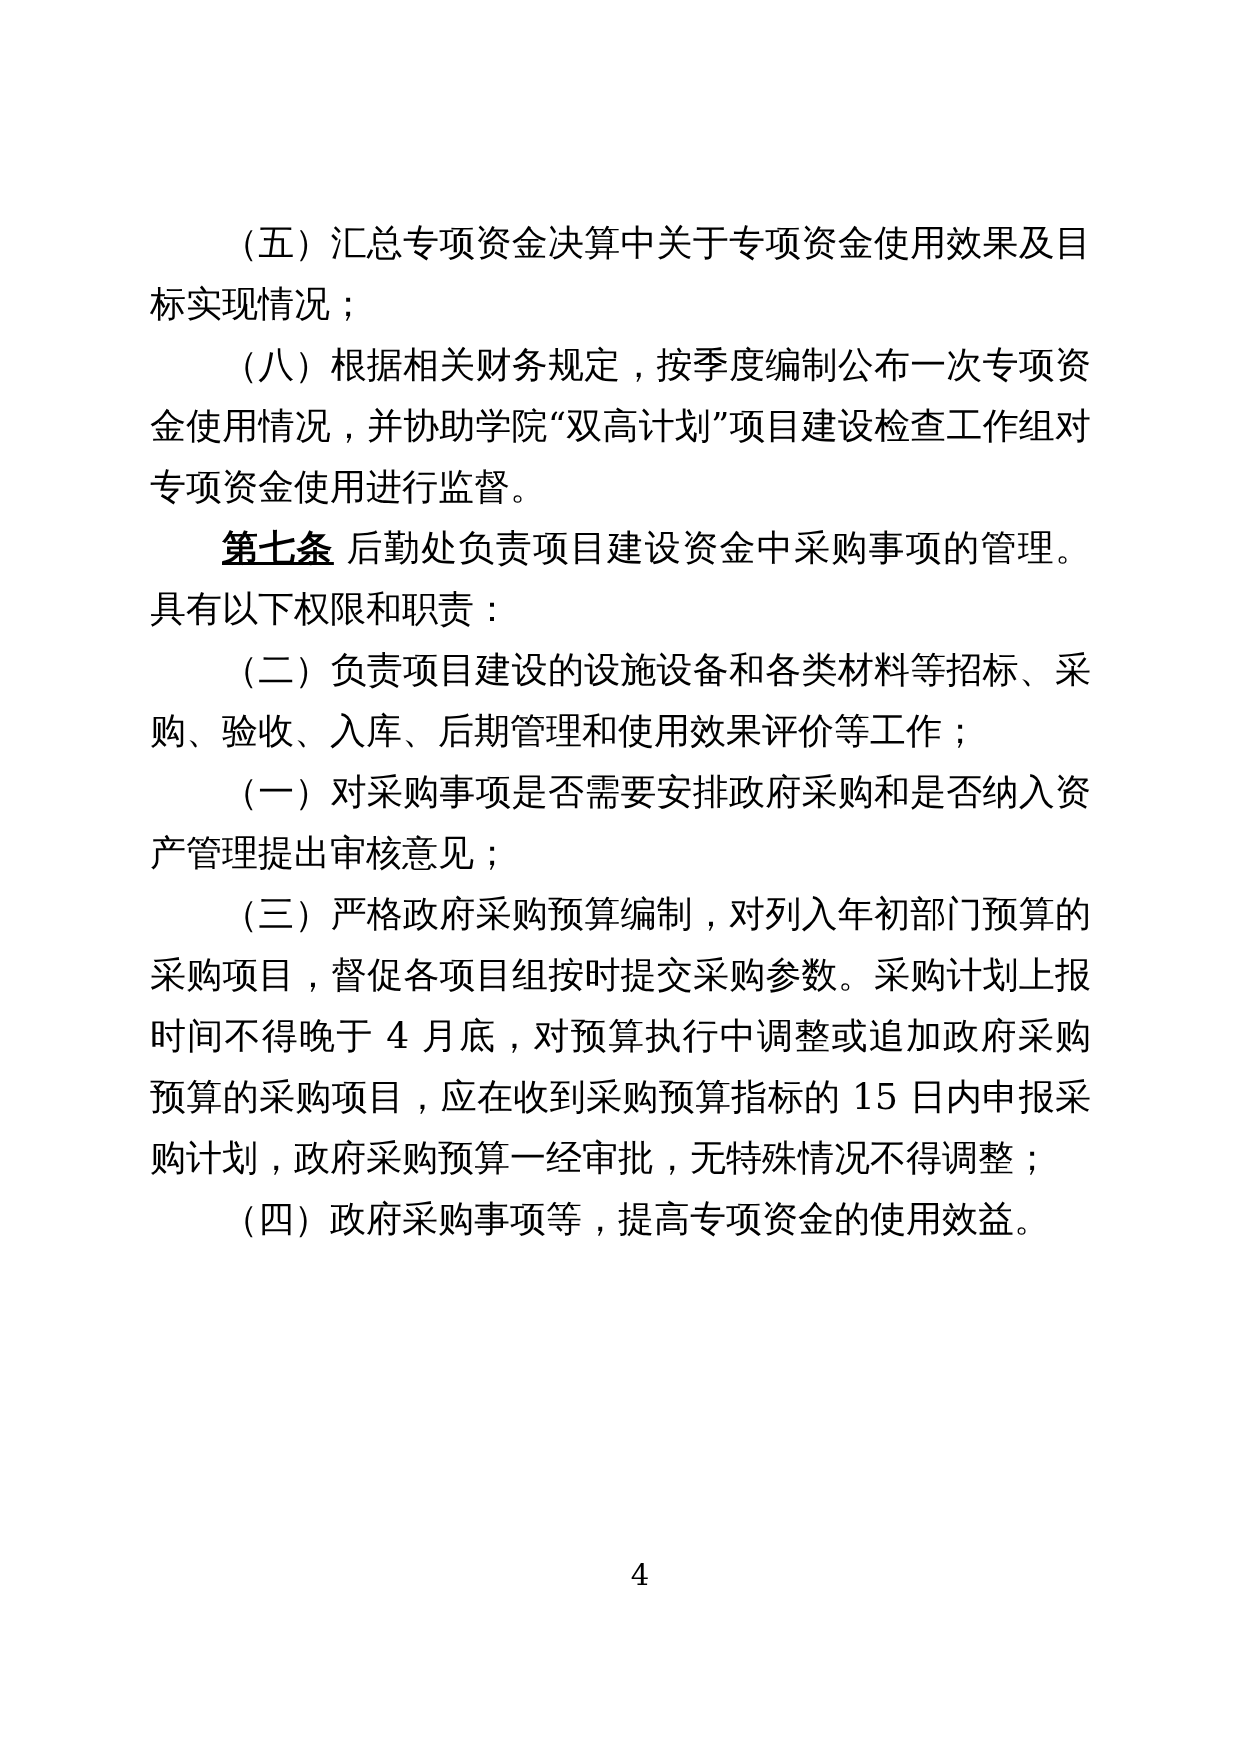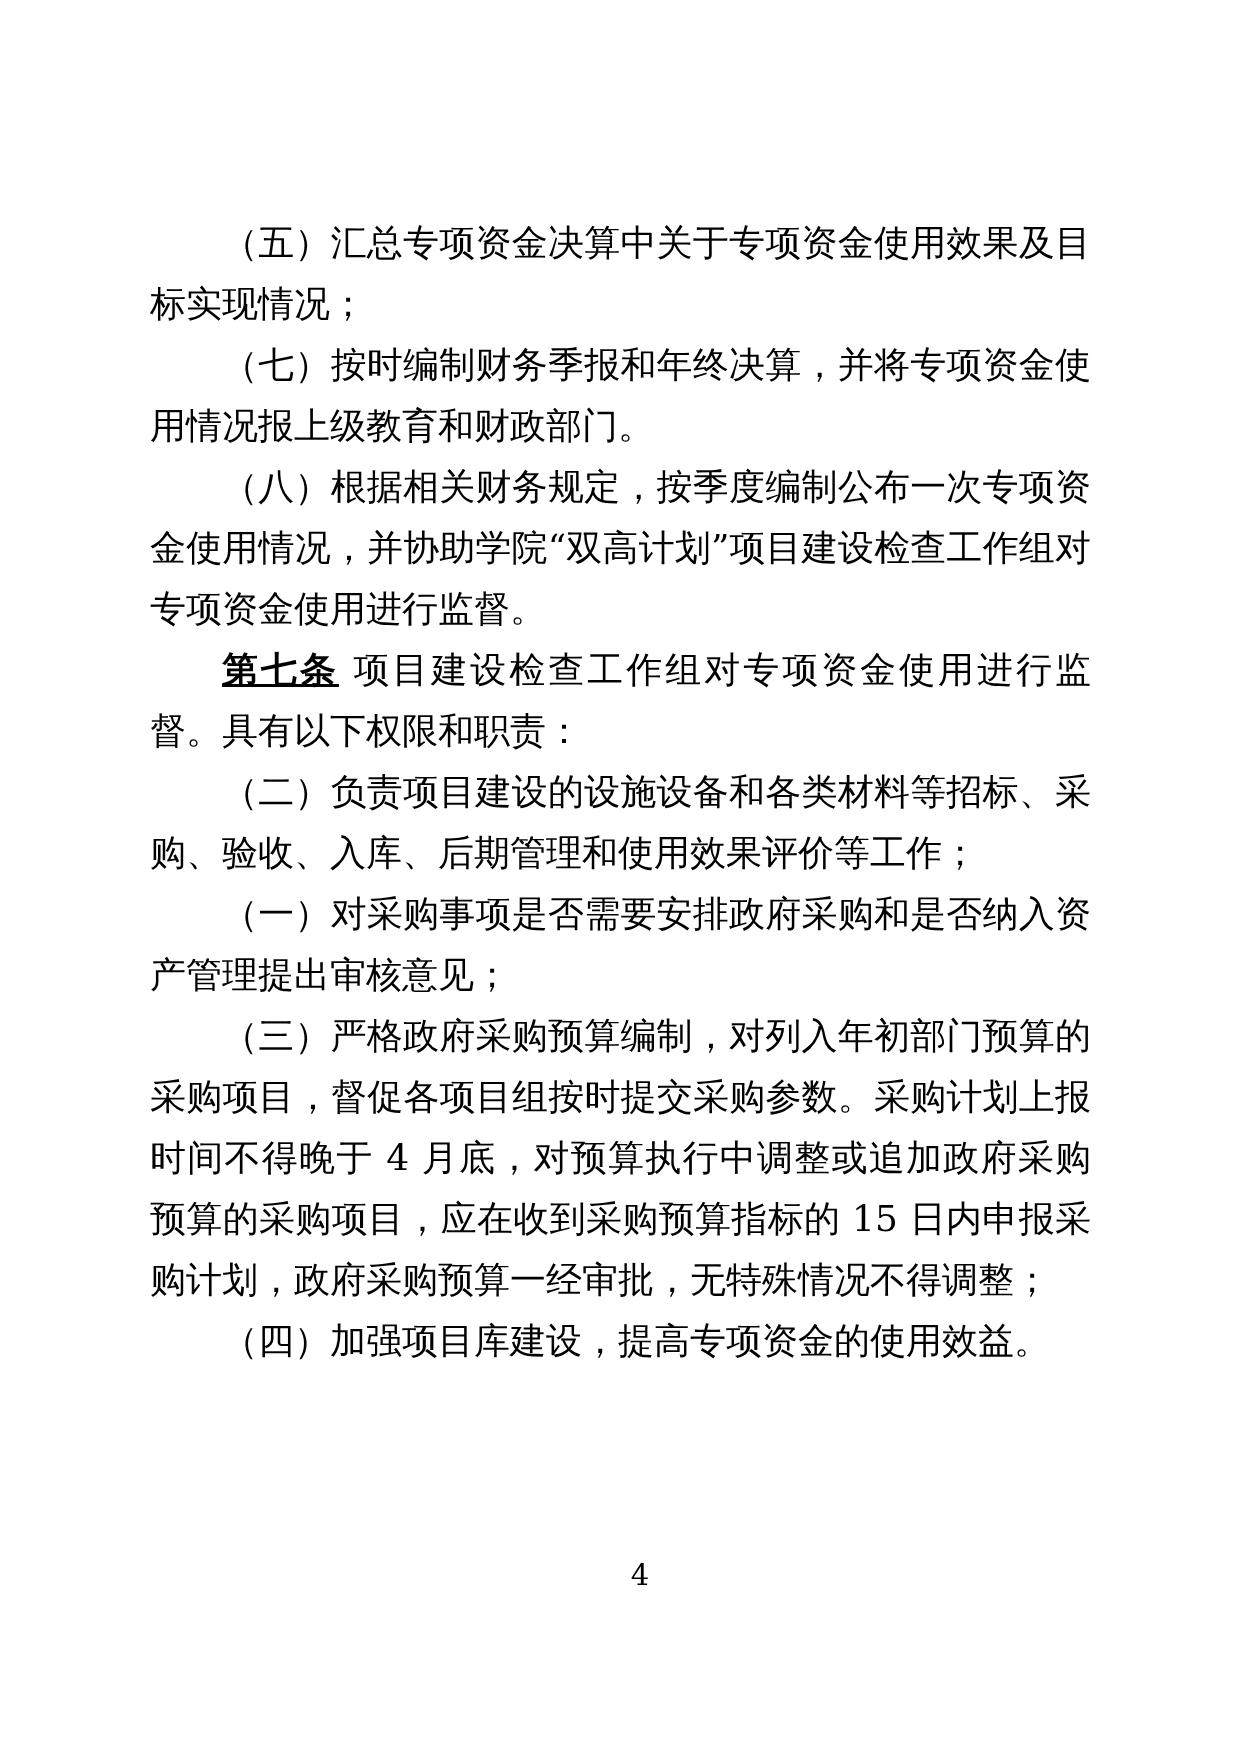--- a/index.html
+++ b/index.html
@@ -50,33 +50,32 @@
 </head>
 <body>
 
 <div class="page">
 
   <div class="doc-body">
 
     <p class="para"><span class="lead"></span><span>（五）汇总专项资金决算中关于专项资金使用效果及目标实现情况；</span></p>
 
 
-    <p class="para"><span class="lead"></span><span>（七）按时编制财务季报和年终决算，并将专项资金使用情况报上级教育和财政部门。</span></p>
 
     <p class="para"><span class="lead"></span><span>（八）根据相关财务规定，按季度编制公布一次专项资金使用情况，并协助学院“双高计划”项目建设检查工作组对专项资金使用进行监督。</span></p>
 
-    <p class="para"><span class="lead">第七条</span><span> 项目建设检查工作组对专项资金使用进行监督。具有以下权限和职责：</span></p>
+    <p class="para"><span class="lead">第七条</span><span> 后勤处负责项目建设资金中采购事项的管理。具有以下权限和职责：</span></p>
 
     <p class="para"><span class="lead"></span><span>（二）负责项目建设的设施设备和各类材料等招标、采购、验收、入库、后期管理和使用效果评价等工作；</span></p>
 
     <p class="para"><span class="lead"></span><span>（一）对采购事项是否需要安排政府采购和是否纳入资产管理提出审核意见；</span></p>
 
     <p class="para"><span class="lead"></span><span>（三）严格政府采购预算编制，对列入年初部门预算的采购项目，督促各项目组按时提交采购参数。采购计划上报时间不得晚于 4 月底，对预算执行中调整或追加政府采购预算的采购项目，应在收到采购预算指标的 15 日内申报采购计划，政府采购预算一经审批，无特殊情况不得调整；</span></p>
 
-    <p class="para"><span class="lead"></span><span>（四）加强项目库建设，提高专项资金的使用效益。</span></p>
+    <p class="para"><span class="lead"></span><span>（四）政府采购事项等，提高专项资金的使用效益。</span></p>
 
   </div>
 
   <div class="footer">
     <span>4</span>
   </div>
 
 </div>
 
 </body></html>

